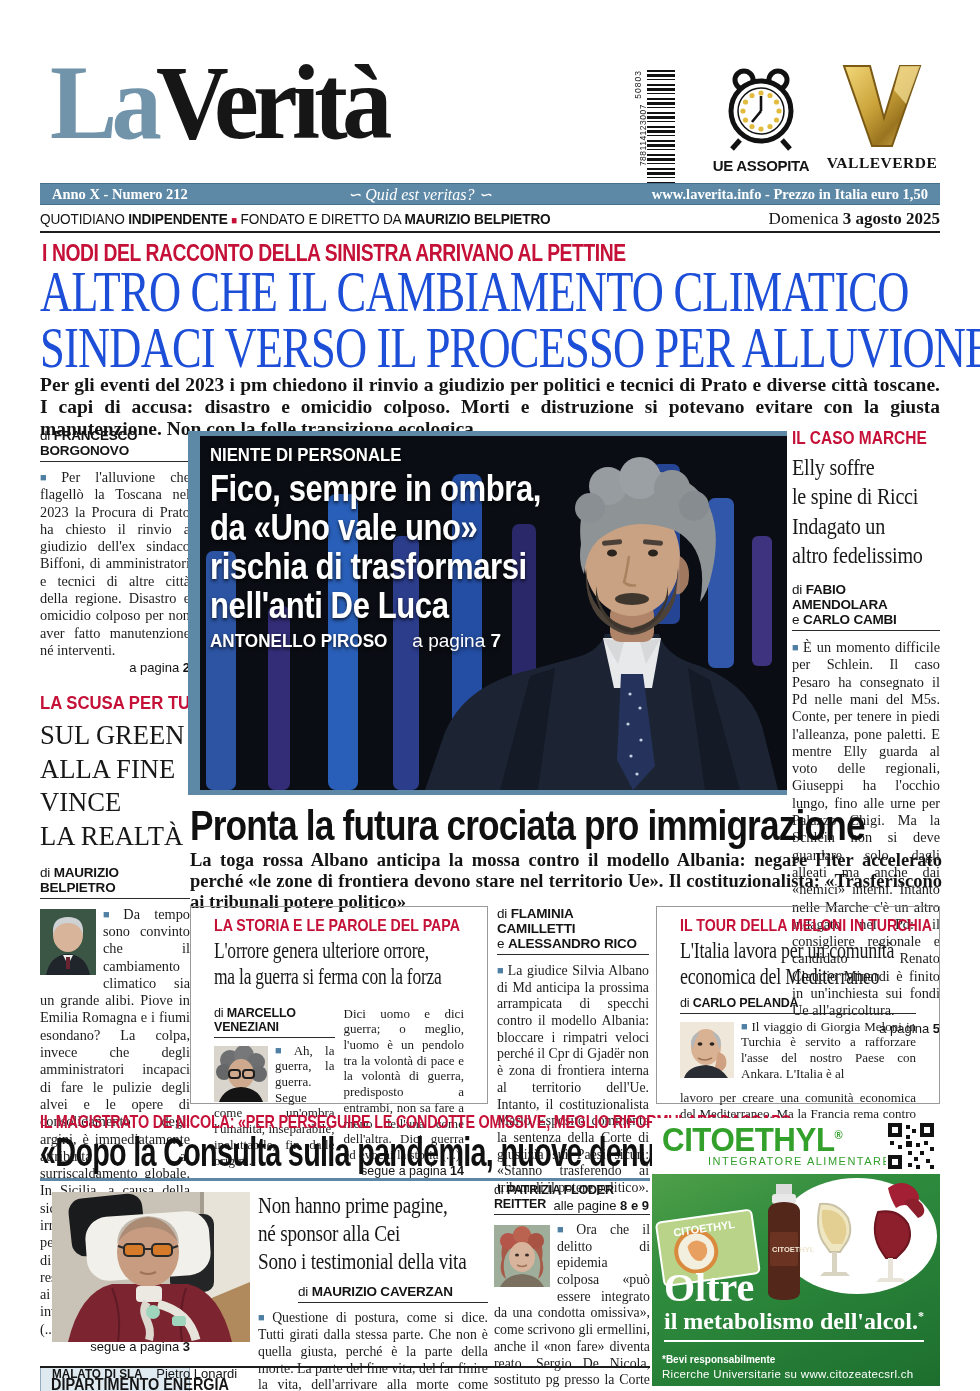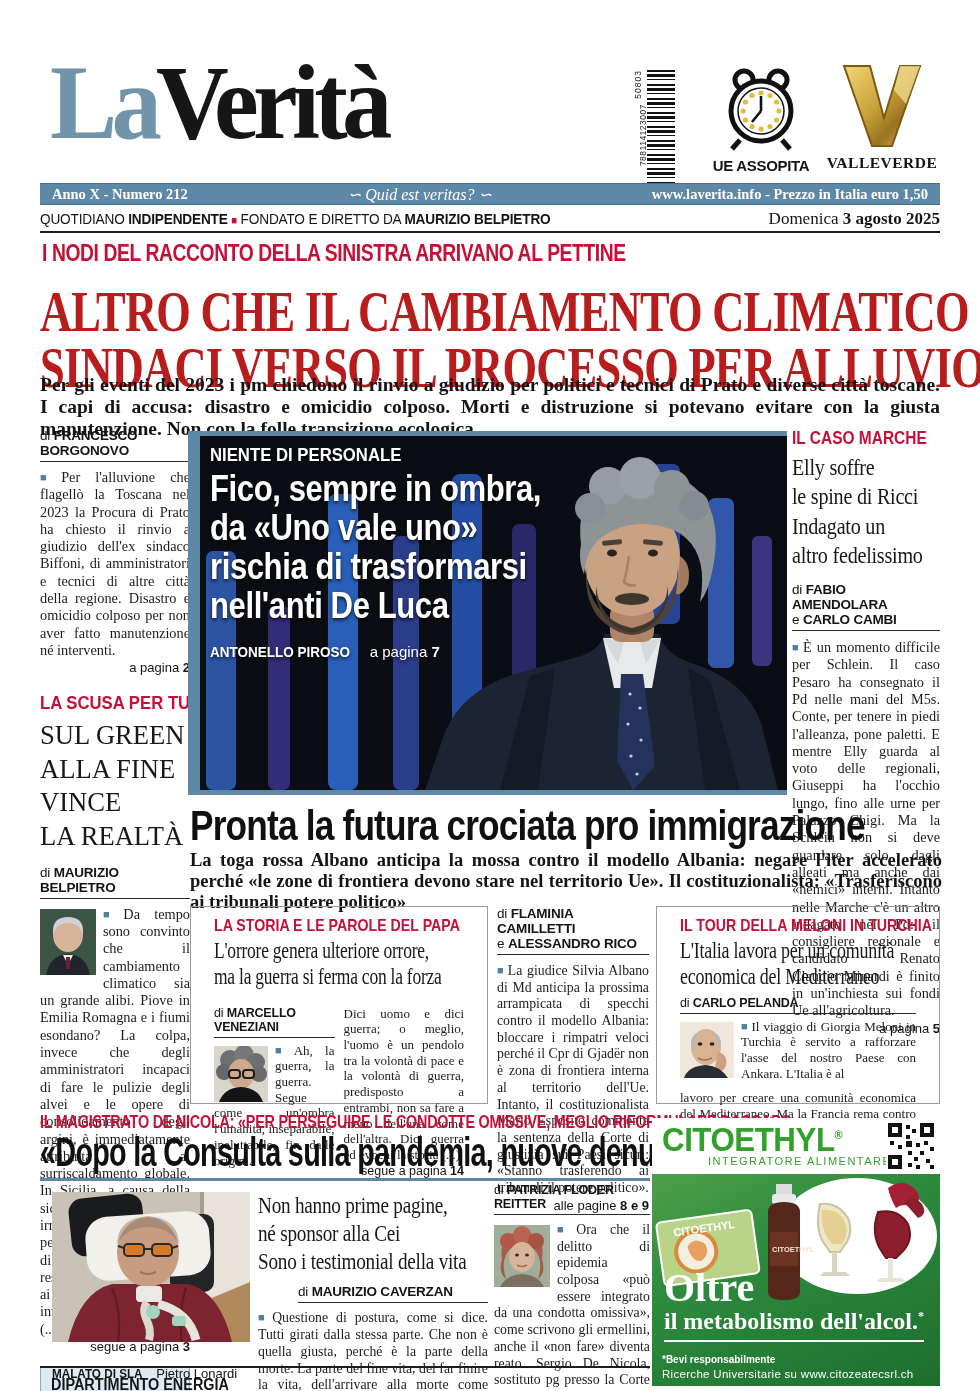--- a/index.html
+++ b/index.html
@@ -2,21 +2,21 @@
 <html><head>
 <meta charset="utf-8">
 <style>
   html,body{margin:0;padding:0;background:#e8e8e8;}
   #page{position:relative;width:980px;height:1391px;margin:0 auto;background:#fff;
         font-family:"Liberation Serif",serif;color:#141414;overflow:hidden;}
   .abs{position:absolute;}
   .sans{font-family:"Liberation Sans",sans-serif;}
   .cond{display:inline-block;transform-origin:0 50%;white-space:nowrap;}
   .kicker{font-family:"Liberation Sans",sans-serif;font-weight:700;color:#c51037;}
-  .blk-head{font-family:"Liberation Serif",serif;font-weight:700;color:#b91c1c;margin-top:20px;}
+  .blk-head{font-family:"Liberation Serif",serif;font-weight:400;color:#1d4ed8;}
   .serif-head{font-family:"Liberation Serif",serif;font-weight:400;color:#181818;}
   .byline{font-family:"Liberation Sans",sans-serif;font-size:13.5px;border-bottom:1.5px solid #2a2a2a;
           padding-bottom:3px;letter-spacing:-0.2px;}
   .byline .prefix{font-weight:400;}
   .byline .name{font-weight:700;}
   .body-text{font-size:14.3px;line-height:1.21;text-align:justify;color:#1c1c1c;}
   .bullet{color:#4f7fa3;font-size:11px;vertical-align:1px;margin-right:3px;}
   .pageref{display:block;text-align:right;font-family:"Liberation Sans",sans-serif;font-size:13px;margin-top:1px;}
   .pageref b{font-weight:700;}
   .rule{background:#5d89a7;}
@@ -206,21 +206,21 @@
     </svg>
 
     <div class="abs" style="left:22px;top:8px;width:420px;">
       <div class="sans cond white-sh" style="font-weight:700;font-size:19px;transform:scaleX(.88);">NIENTE DI PERSONALE</div>
       <div class="sans white-sh" style="font-weight:700;line-height:1.05;margin-top:4px;">
         <span class="cond" style="font-size:37px;transform:scaleX(.84);letter-spacing:-0.5px;">Fico, sempre in ombra,</span><br>
         <span class="cond" style="font-size:37px;transform:scaleX(.84);letter-spacing:-0.5px;">da «Uno vale uno»</span><br>
         <span class="cond" style="font-size:37px;transform:scaleX(.84);letter-spacing:-0.5px;">rischia di trasformarsi</span><br>
         <span class="cond" style="font-size:37px;transform:scaleX(.84);letter-spacing:-0.5px;">nell'anti De Luca</span>
       </div>
-      <div class="sans white-sh" style="font-size:15px;margin-top:18px;">
+      <div class="sans white-sh" style="font-size:19px;margin-top:5px;">
         <b class="cond" style="transform:scaleX(.9);">ANTONELLO PIROSO</b>
         <span>a pagina</span> <b>7</b>
       </div>
     </div>
   </div>
 
   <div class="abs" style="left:792px;top:428px;width:148px;">
     <div class="kicker cond" style="font-size:18px;transform:scaleX(.86);">IL CASO MARCHE</div>
     <div class="serif-head" style="margin-top:4px;line-height:1.22;">
       <span class="cond" style="font-size:24px;transform:scaleX(.84);letter-spacing:-0.3px;">Elly soffre</span><br>

